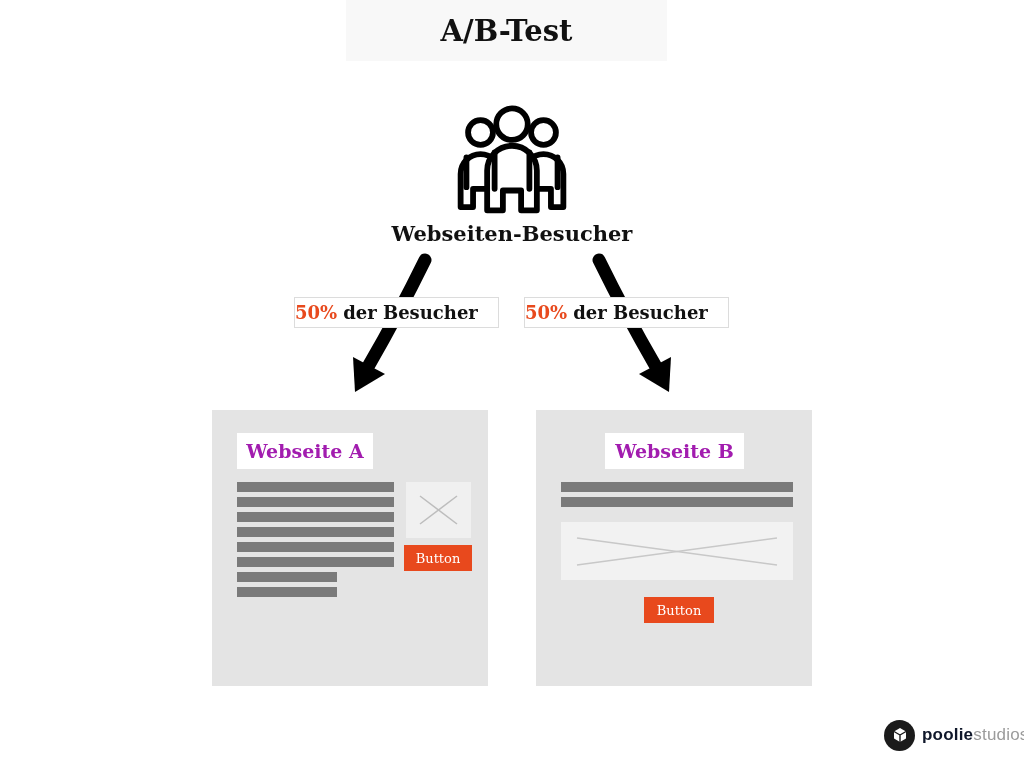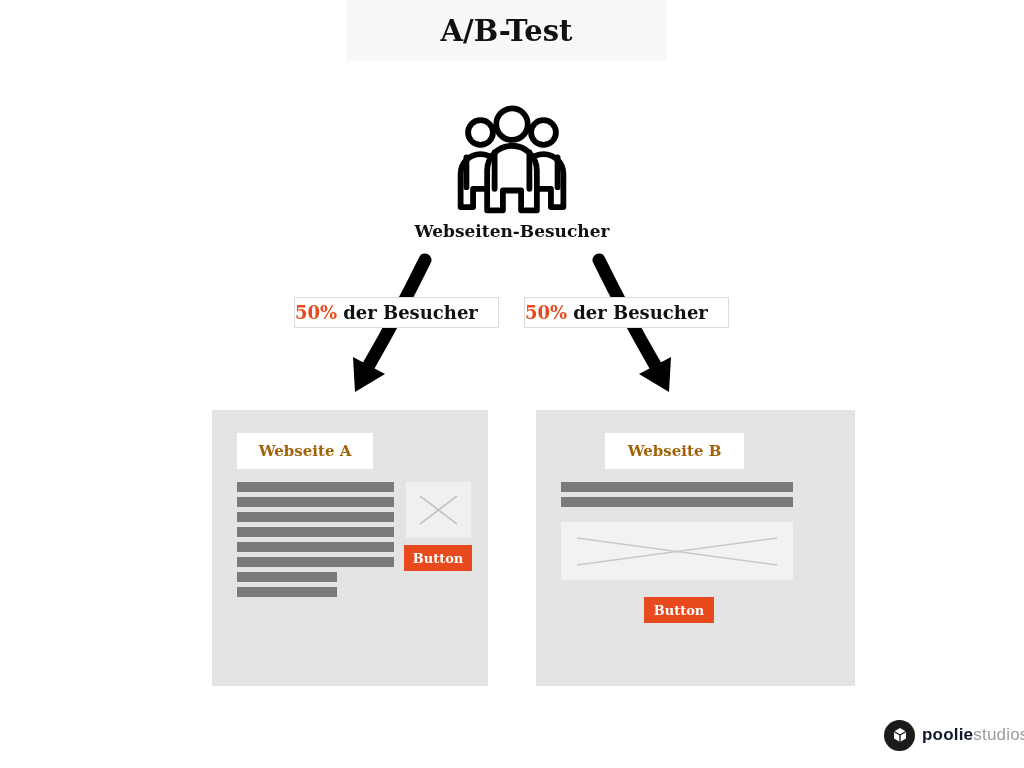--- a/index.html
+++ b/index.html
@@ -22,21 +22,21 @@
   .title-box .title-text {
     font-size: 29px; font-weight: bold; color: #111111;
   }
   
   .people-icon {
     position: absolute; left: 454px; top: 101px; width: 116px; height: 116px;
   }
   .visitors-label {
     position: absolute; left: 0; right: 0; top: 221px;
     text-align: center;
-    font-size: 17px; font-weight: bold; color: #111111;
+    font-size: 21px; font-weight: bold; color: #111111;
   }
   
   .arrows-svg {
     position: absolute; left: 0; top: 0; width: 1024px; height: 768px; z-index: 1;
   }
   
   .split-box {
     position: absolute; top: 297px; width: 205px; height: 31px;
     background: #ffffff; border: 1px solid #dcdcdc;
     box-sizing: border-box;
@@ -46,45 +46,45 @@
   }
   .split-box-left  { left: 294px; }
   .split-box-right { left: 524px; }
   .split-box .percent { color: #e8491d; margin-right: 6px; }
   
   .site-card {
     position: absolute; top: 410px; width: 276px; height: 276px;
     background: #e4e4e4; z-index: 2;
   }
   .site-card-a { left: 212px; }
-  .site-card-b { left: 536px; padding-left: 43px; }
+  .site-card-b { left: 536px; }
   .site-title {
     position: absolute; height: 36px;
     background: #ffffff;
     display: flex; align-items: center; justify-content: center;
-    font-size: 15px; font-weight: bold; color: #a16207;
+    font-size: 19px; font-weight: bold; color: #a21caf;
   }
   .site-title-a { left: 25px; top: 23px; width: 136px; }
   .site-title-b { left: 69px; top: 23px; width: 139px; }
   .bars-a { position: absolute; left: 25px; top: 72px; }
   .bars-b { position: absolute; left: 25px; top: 72px; }
   .bar { height: 10px; background: #7a7a7a; margin-bottom: 5px; }
   .bar-full-a  { width: 157px; }
   .bar-short-a { width: 100px; }
   .bar-full-b  { width: 232px; }
   .img-ph {
     position: absolute; display: block;
   }
   .img-ph-a { left: 194px; top: 72px; width: 65px; height: 56px; background: #f0f0f0; }
   .img-ph-b { left: 25px; top: 112px; width: 232px; height: 58px; background: #f2f2f2; }
   .cta-button {
     position: absolute; height: 26px;
     background: #e8491d; color: #ffffff;
     display: flex; align-items: center; justify-content: center;
-    font-size: 13px; font-weight: bold;
+    font-size: 13px; font-weight: normal;
   }
   .cta-button-a { left: 192px; top: 135px; width: 68px; }
   .cta-button-b { left: 108px; top: 187px; width: 70px; }
   
   .brand {
     position: absolute; left: 884px; top: 719px; height: 32px;
     display: flex; align-items: center; gap: 7px;
     font-family: "Liberation Sans", sans-serif;
   }
   .brand-circle {

